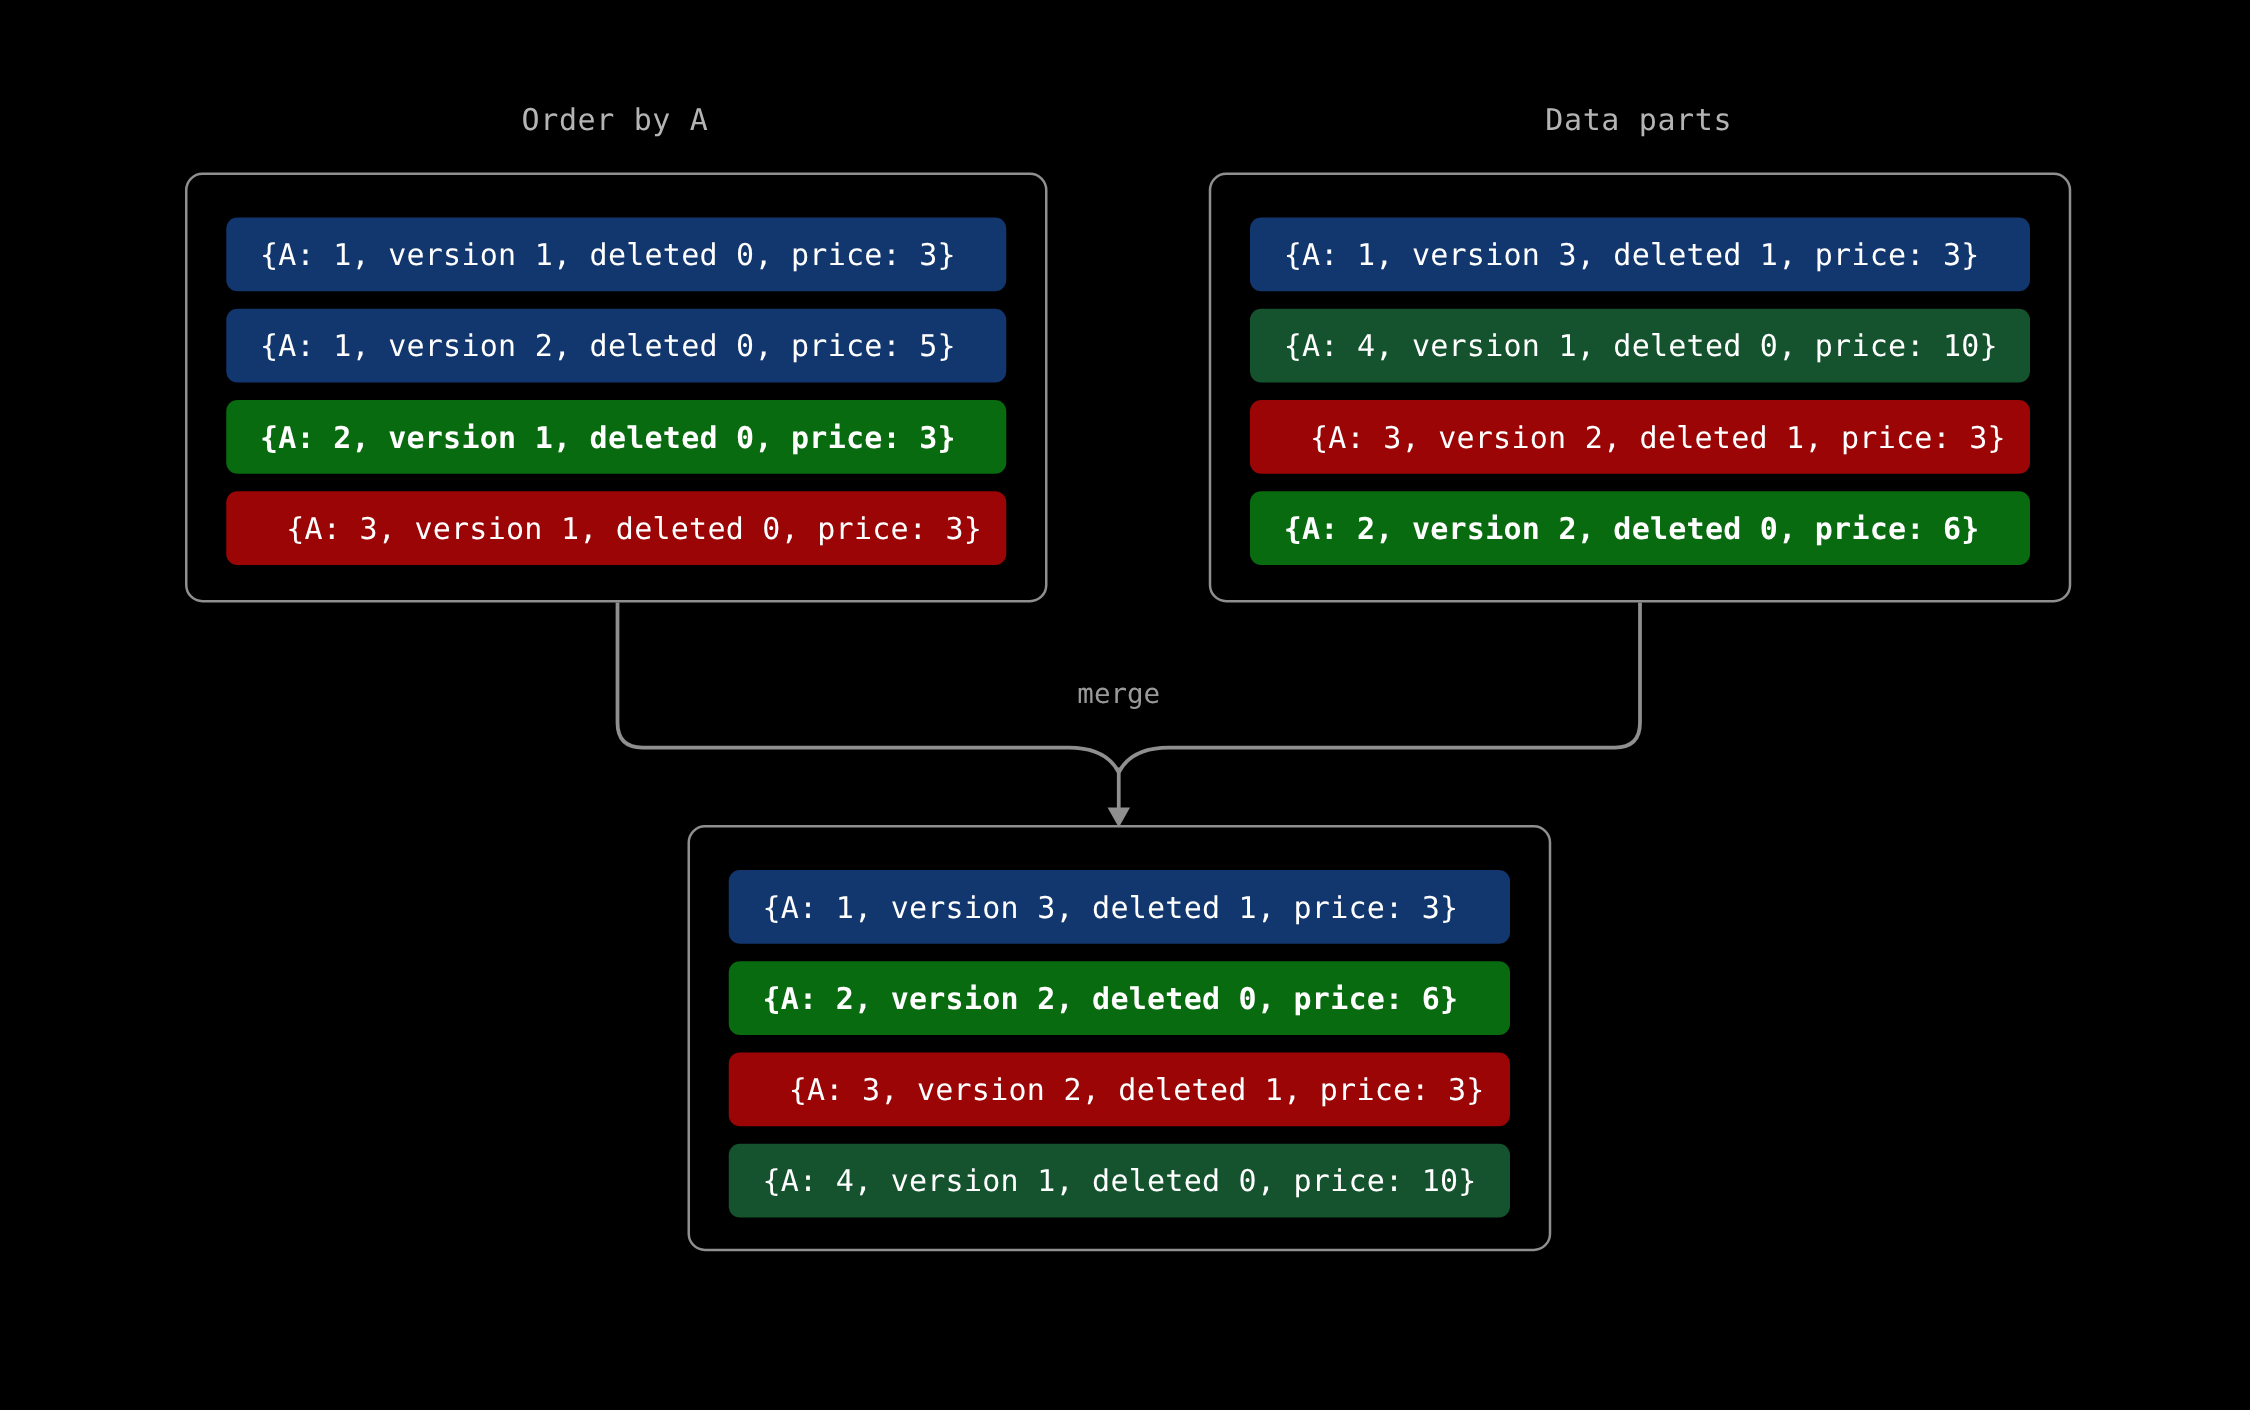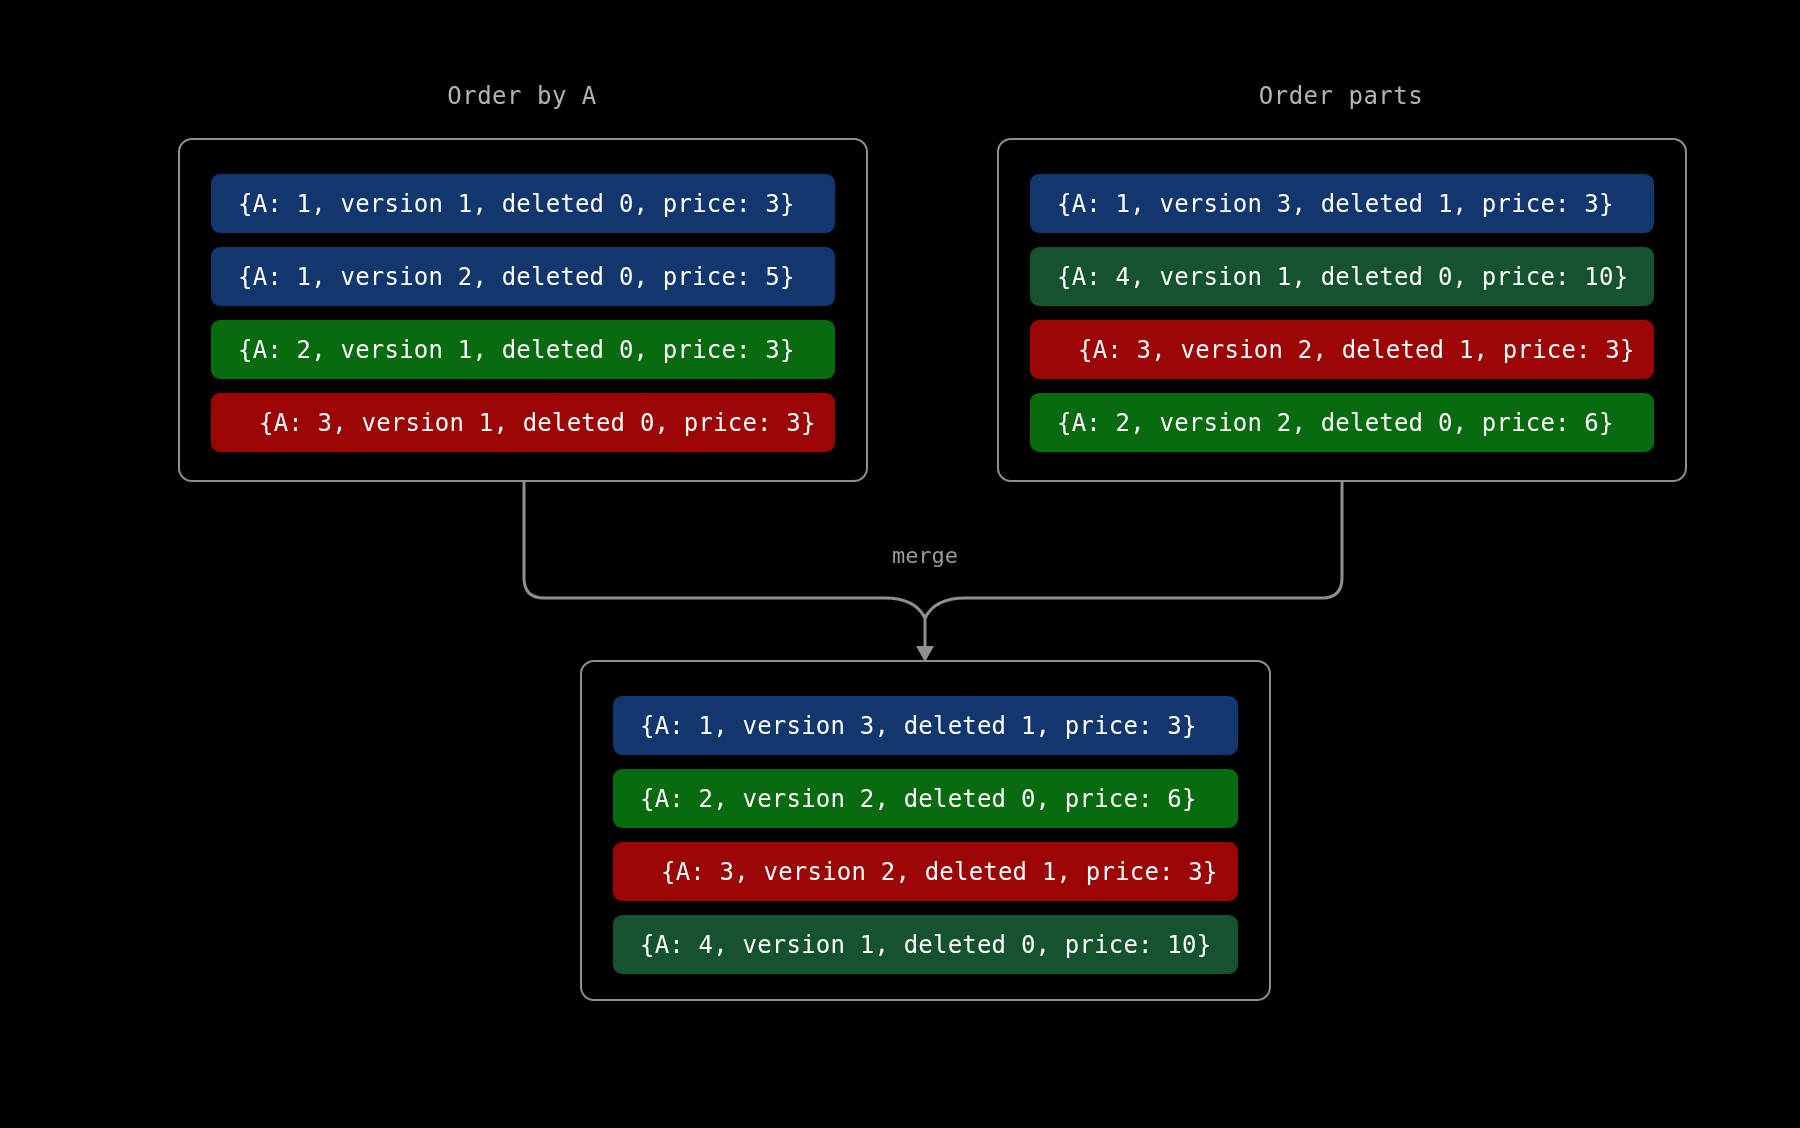--- a/index.html
+++ b/index.html
@@ -15,21 +15,20 @@
     overflow: hidden;
     font-family: "DejaVu Sans Mono", "Liberation Mono", monospace;
   }
 
   .canvas {
     position: absolute;
     left: 0;
     top: 0;
     width: 1721px;
     height: 1128px;
-    margin-left: 30px;
   }
 
   
   .connectors {
     position: absolute;
     left: 0;
     top: 0;
     width: 1800px;
     height: 1128px;
     pointer-events: none;
@@ -89,21 +88,21 @@
     align-items: center;
     padding-left: 27px;
     box-sizing: border-box;
     color: #ffffff;
     font-size: 24px;
     letter-spacing: 0.2px;
     white-space: nowrap;
   }
 
   .row.blue   { background: #12366e; }
-  .row.green  { background: #086b0f; }
+  .row.green  { background: #086b0f; font-weight: bold; }
   .row.red    { background: #9b0505; padding-left: 48px; }
   .row.purple { background: #14532d; }
 </style>
 </head>
 <body>
 
 <div class="canvas">
 
   <svg class="connectors" viewBox="0 0 1800 1128" width="1800" height="1128">
 
@@ -111,21 +110,21 @@
 
     <path d="M 1312 482 L 1312 578 Q 1312 598 1292 598 L 935 598 Q 905 598 895 618" fill="none" stroke="#8f8f8f" stroke-width="3"></path>
 
     <path d="M 895 614 L 895 648" fill="none" stroke="#8f8f8f" stroke-width="3"></path>
 
     <path d="M 886 646 L 904 646 L 895 662 Z" fill="#8f8f8f"></path>
   </svg>
 
   <div class="panel-title" id="title-order">Order by A</div>
 
-  <div class="panel-title" id="title-parts">Order parts</div>
+  <div class="panel-title" id="title-parts">Data parts</div>
 
   <div id="merge-label">merge</div>
 
   <div class="panel" id="panel-order">
     <div class="rows">
       <div class="row blue">
         <span>{A: 1, version 1, deleted 0, price: 3}</span>
       </div>
       <div class="row blue">
         <span>{A: 1, version 2, deleted 0, price: 5}</span>

